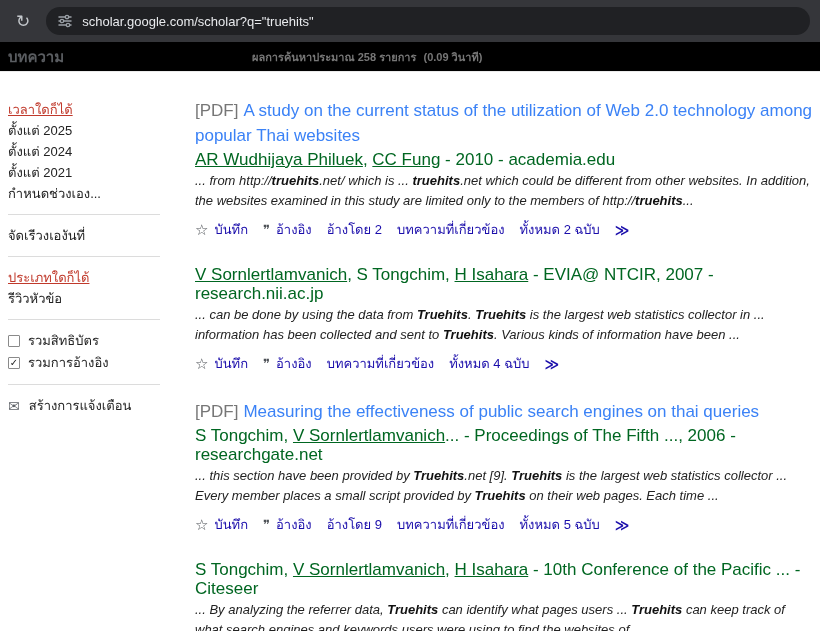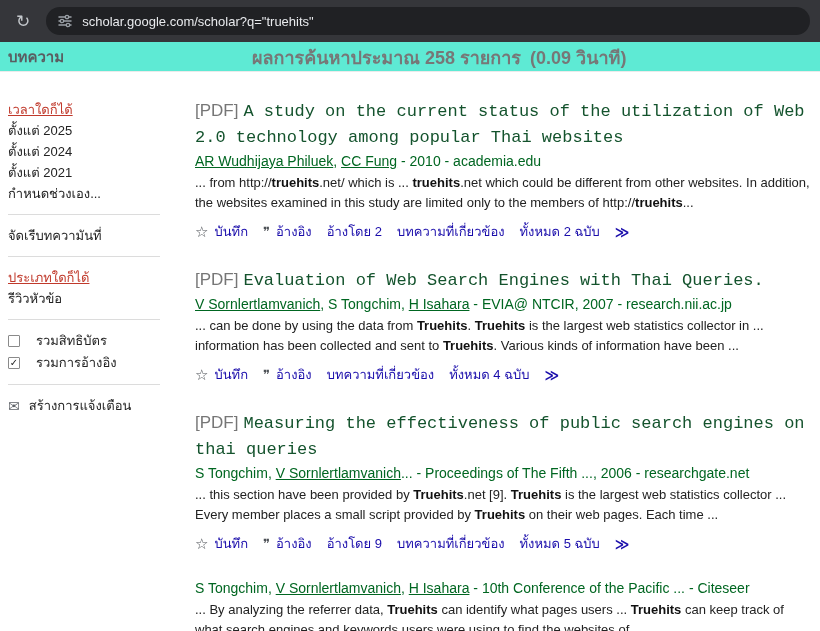--- a/index.html
+++ b/index.html
@@ -19,56 +19,56 @@
   }
   .reload-btn { color: #c3c7cb; font-size: 17px; line-height: 1; }
   .urlbar {
     flex: 1; height: 28px; background: #202124; border-radius: 14px;
     display: flex; align-items: center; padding: 0 12px; gap: 10px;
   }
   .url-text { color: #e8eaed; font-size: 13px; white-space: nowrap; overflow: hidden; }
 
   
   .appbar {
-    height: 30px; background: #5eead4; border-bottom: 1px solid #ebebeb;
+    height: 30px; background: #000000; border-bottom: 1px solid #ebebeb;
     position: relative; display: flex; align-items: center;
   }
   .nav-label { margin-left: 8px; font-size: 15px; font-weight: bold; color: #5a5d61; }
   .results-summary {
     position: absolute; left: 252px; top: 50%; transform: translateY(-50%);
-    font-size: 18px; font-weight: bold; color: #777; white-space: nowrap;
+    font-size: 11px; font-weight: bold; color: #777; white-space: nowrap;
   }
   .results-summary .time { margin-left: 4px; }
 
   
   .layout { position: relative; }
 
   
   .sidebar { position: absolute; top: 0; left: 0; width: 178px; padding: 27px 20px 0 8px; font-size: 13px; }
   .side-link { display: block; color: #222; text-decoration: none; line-height: 21px; }
   .side-link.active { color: #c0392b; text-decoration: underline; }
   .side-divider { border: 0; border-top: 1px solid #dcdcdc; margin: 10px 0; width: 152px; }
-  .side-check { display: flex; align-items: center; gap: 16px; line-height: 22px; color: #222; cursor: pointer; }
+  .side-check { display: flex; align-items: center; gap: 8px; line-height: 22px; color: #222; cursor: pointer; }
   .checkbox {
     width: 12px; height: 12px; border: 1px solid #8a8a8a; background: #fff;
     flex: 0 0 auto; display: flex; align-items: center; justify-content: center;
     font-size: 10px; color: #222; border-radius: 1px;
   }
   .alert-link { display: flex; align-items: center; gap: 9px; margin-top: 7px; color: #222; text-decoration: none; line-height: 22px; }
   .envelope-icon { font-size: 14px; color: #5f6368; }
 
   
   .results { margin-left: 195px; width: 618px; padding-top: 26px; }
   .result { margin-bottom: 25px; }
   .r-title { font-size: 17px; line-height: 25px; }
   .pdf-tag { color: #767676; margin-right: 5px; text-align: right; }
-  .title-link { color: #14532d; text-decoration: none; font-family: Liberation Mono, monospace; }
-  .r-byline { font-size: 14px; color: #006621; line-height: 19px; margin-top: 2px; }
+  .title-link { color: #3b82f6; text-decoration: none; }
+  .r-byline { font-size: 17px; color: #006621; line-height: 19px; margin-top: 2px; }
   .r-byline a { color: #006621; text-decoration: underline; }
-  .r-snippet { font-size: 13px; color: #222; line-height: 20px; margin-top: 2px; }
+  .r-snippet { font-size: 13px; color: #222; line-height: 20px; margin-top: 2px; font-style: italic; }
   .r-snippet b { color: #111; }
   .r-actions { display: flex; align-items: center; gap: 15px; margin-top: 8px; font-size: 13px; }
   .action { color: #1a0dab; text-decoration: none; display: inline-flex; align-items: center; gap: 6px; white-space: nowrap; }
   .icon-star { font-size: 15px; color: #4d5156; line-height: 1; }
   .icon-quote { font-size: 13px; color: #4d5156; line-height: 1; }
   .more-link { color: #1a0dab; font-size: 14px; font-weight: bold; }
 </style>
 </head>
 <body>
 
@@ -103,21 +103,21 @@
 
   <aside class="sidebar">
     <a class="side-link active">เวลาใดก็ได้</a>
     <a class="side-link">ตั้งแต่ 2025</a>
     <a class="side-link">ตั้งแต่ 2024</a>
     <a class="side-link">ตั้งแต่ 2021</a>
     <a class="side-link">กำหนดช่วงเอง...</a>
 
     <hr class="side-divider">
 
-    <a class="side-link">จัดเรีบทความันที่</a>
+    <a class="side-link">จัดเรีวงเองันที่</a>
 
     <hr class="side-divider">
 
     <a class="side-link active">ประเภทใดก็ได้</a>
     <a class="side-link">รีวิวหัวข้อ</a>
 
     <hr class="side-divider">
 
     <label class="side-check">
       <span class="checkbox"></span>
@@ -154,23 +154,20 @@
             <span>อ้างอิง</span>
           </a>
         <a class="action">อ้างโดย 2</a>
         <a class="action">บทความที่เกี่ยวข้อง</a>
         <a class="action">ทั้งหมด 2 ฉบับ</a>
         <a class="action more-link">≫</a>
       </div>
     </div>
 
     <div class="result">
-      <div class="r-title">
-        <span class="pdf-tag">[PDF]</span><a class="title-link">Evaluation of Web Search Engines with Thai Queries.</a>
-      </div>
       <div class="r-byline"><a>V Sornlertlamvanich</a><span>, S Tongchim, </span><a>H Isahara</a><span> - EVIA@ NTCIR, 2007 - research.nii.ac.jp</span></div>
       <div class="r-snippet"><span>... can be done by using the data from </span><b>Truehits</b><span>. </span><b>Truehits</b><span> is the largest web statistics collector in ... information has been collected and sent to </span><b>Truehits</b><span>. Various kinds of information have been ...</span></div>
       <div class="r-actions">
         <a class="action">
             <span class="icon-star">☆</span>
             <span>บันทึก</span>
           </a>
         <a class="action">
             <span class="icon-quote">❞</span>
             <span>อ้างอิง</span>

